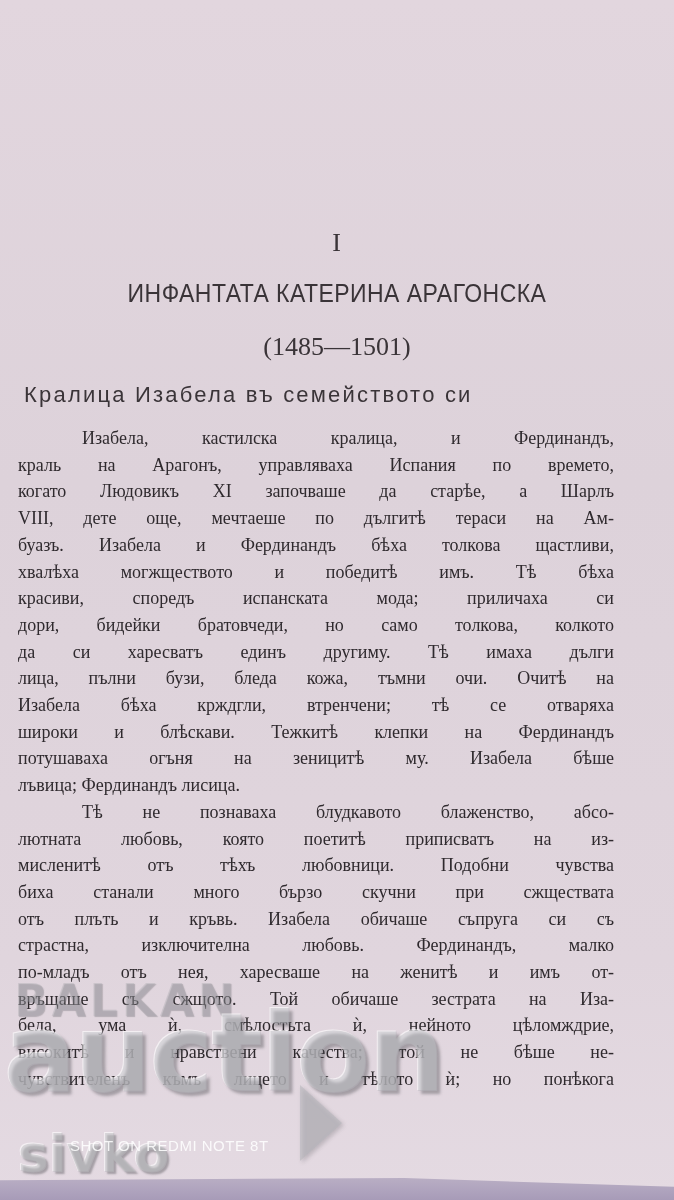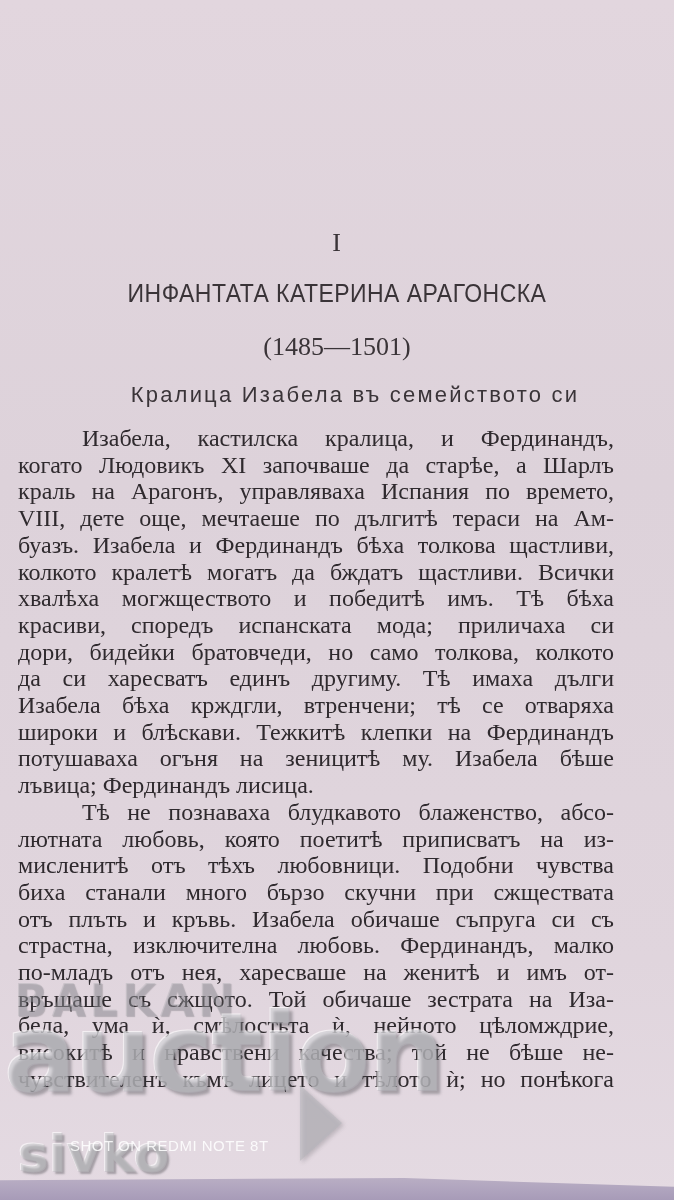--- a/index.html
+++ b/index.html
@@ -18,27 +18,27 @@
     position: absolute; top: 279px; left: 0; width: 674px; text-align: center;
     font-family: "Liberation Sans", "DejaVu Sans", sans-serif;
     font-size: 25px; color: #3a3438; letter-spacing: 0.5px;
     transform: scaleX(0.92); transform-origin: center;
   }
   .chapter-dates {
     position: absolute; top: 332px; left: 0; width: 674px; text-align: center;
     font-size: 26px; color: #3a3438;
   }
   .section-heading {
-    position: absolute; top: 382px; left: 45px; width: 620px;
+    position: absolute; top: 382px; left: 24px; width: 620px;
     font-family: "Liberation Sans", "DejaVu Sans", sans-serif;
-    font-size: 22px; color: #3a3438; letter-spacing: 2.2px; white-space: nowrap; text-align: center;
+    font-size: 22px; color: #3a3438; letter-spacing: 2.2px; white-space: nowrap;
   }
   .body-text {
     position: absolute; top: 425px; left: 18px; width: 596px;
-    font-size: 24px; line-height: 26.7px; color: #2f2a2e;
+    font-size: 18px; line-height: 26.7px; color: #2f2a2e;
   }
   .line { display: block; white-space: nowrap; text-align: justify; text-align-last: justify; }
   .line.indent { padding-left: 64px; }
   .line.last { text-align-last: left; }
   .wm-balkan { position: absolute; left: 14px; top: 975px; font-size: 44px; letter-spacing: 4px;
     font-family: "DejaVu Sans", sans-serif; font-weight: bold;
     color: rgba(170,170,175,0.35); text-shadow: 1px 1px 1px rgba(80,80,85,0.3); }
   .wm-auction { position: absolute; left: 4px; top: 1000px; font-size: 108px; letter-spacing: -2px;
     font-family: "DejaVu Sans", sans-serif; font-weight: bold;
     color: rgba(185,185,190,0.45);
@@ -63,29 +63,29 @@
 <body>
 
 <div class="page">
   <div class="chapter-num">I</div>
   <div class="chapter-title">ИНФАНТАТА КАТЕРИНА АРАГОНСКА</div>
   <div class="chapter-dates">(1485—1501)</div>
   <div class="section-heading">Кралица Изабела въ семейството си</div>
 
   <div class="body-text">
     <span class="line indent">Изабела, кастилска кралица, и Фердинандъ,</span>
+    <span class="line">краль на Арагонъ, управляваха Испания по времето,</span>
     <span class="line">когато Людовикъ XI започваше да старѣе, а Шарлъ</span>
-    <span class="line">краль на Арагонъ, управляваха Испания по времето,</span>
     <span class="line">VIII, дете още, мечтаеше по дългитѣ тераси на Ам-</span>
     <span class="line">буазъ. Изабела и Фердинандъ бѣха толкова щастливи,</span>
-    <span class="line">колкото кралетѣ могатъ да бждатъ щастливи. Всички</span>
     <span class="line">хвалѣха могжществото и победитѣ имъ. Тѣ бѣха</span>
     <span class="line">красиви, споредъ испанската мода; приличаха си</span>
     <span class="line">дори, бидейки братовчеди, но само толкова, колкото</span>
     <span class="line">да си харесватъ единъ другиму. Тѣ имаха дълги</span>
+    <span class="line">лица, пълни бузи, бледа кожа, тъмни очи. Очитѣ на</span>
     <span class="line">Изабела бѣха крждгли, втренчени; тѣ се отваряха</span>
     <span class="line">широки и блѣскави. Тежкитѣ клепки на Фердинандъ</span>
     <span class="line">потушаваха огъня на зеницитѣ му. Изабела бѣше</span>
     <span class="line last">лъвица; Фердинандъ лисица.</span>
     <span class="line indent">Тѣ не познаваха блудкавото блаженство, абсо-</span>
     <span class="line">лютната любовь, която поетитѣ приписватъ на из-</span>
     <span class="line">мисленитѣ отъ тѣхъ любовници. Подобни чувства</span>
     <span class="line">биха станали много бързо скучни при сжществата</span>
     <span class="line">отъ плъть и кръвь. Изабела обичаше съпруга си съ</span>
     <span class="line">страстна, изключителна любовь. Фердинандъ, малко</span>

